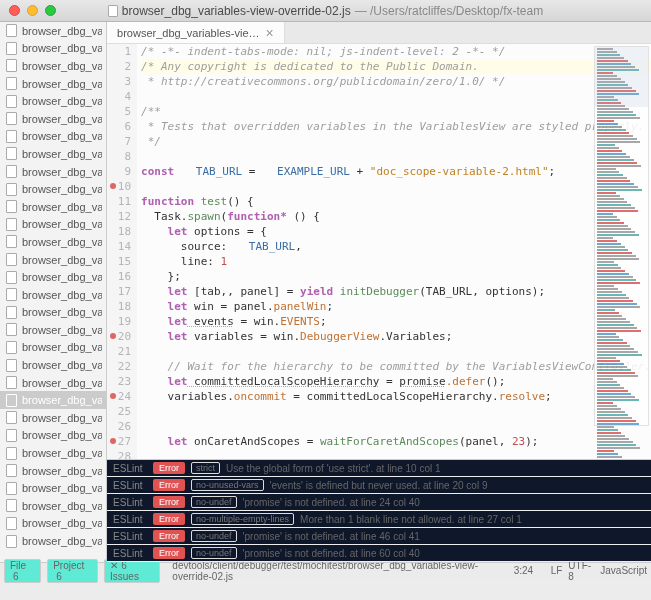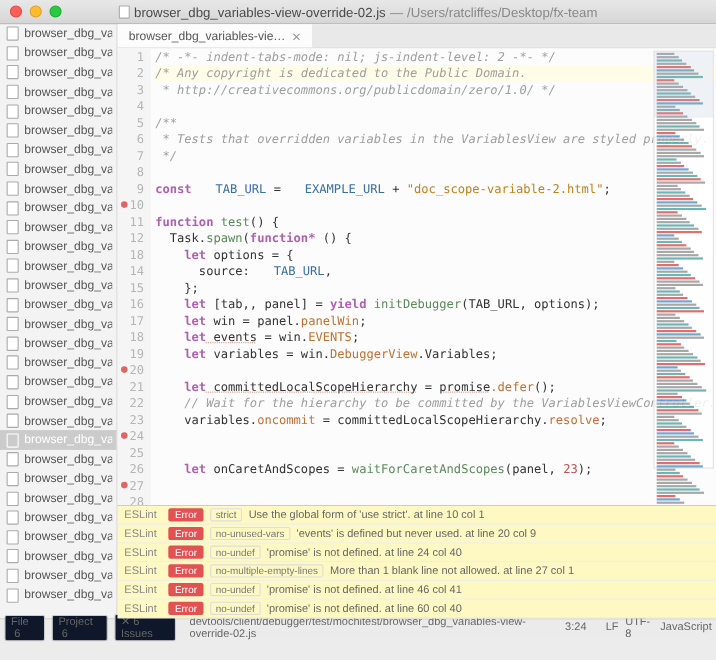--- a/index.html
+++ b/index.html
@@ -139,21 +139,21 @@
 .mm-c { background: #5aa; width: 50%; }
 .mm-b { background: #59c; width: 55%; }
 .mm-viewport {
   position: absolute; top: 0; left: 0; right: 0; height: 60px;
   background: rgba(150,170,200,0.18);
 }
 
 
 .lint {
   border-top: 1px solid #ccc;
-  background: #fef9c3;
+  background: #0f172a;
   font-size: 10px;
 }
 .lint-row {
   display: flex; align-items: center; gap: 6px;
   padding: 2px 6px;
   border-bottom: 1px solid #eee;
   white-space: nowrap;
 }
 .lint-tool { color: #888; width: 34px; }
 .lint-err {
@@ -170,21 +170,21 @@
 .status-top {
   height: 16px;
   border-top: 1px solid #ccc;
   background: #ebebeb;
   display: flex; align-items: center;
   font-size: 10px; color: #666;
   padding: 0 4px; gap: 6px;
 }
 .status-top .pill {
   border: 1px solid #ccc; border-radius: 2px;
-  padding: 0 5px; background: #0f172a;
+  padding: 0 5px; background: #5eead4;
 }
 </style>
 </head>
 <body>
 
 <div class="titlebar">
   <div class="traffic">
     <div class="tdot tred"></div>
     <div class="tdot tyel"></div>
     <div class="tdot tgrn"></div>
@@ -373,28 +373,29 @@
             <div class="line"><span class="c-comment">/**</span></div>
             <div class="line"><span class="c-comment"> * Tests that overridden variables in the VariablesView are styled properly.</span></div>
             <div class="line"><span class="c-comment"> */</span></div>
             <div class="line"></div>
             <div class="line"><span class="c-kw">const</span> <span class="c-const">TAB_URL</span> = <span class="c-const">EXAMPLE_URL</span> + <span class="c-str">"doc_scope-variable-2.html"</span>;</div>
             <div class="line"></div>
             <div class="line"><span class="c-kw">function</span><span class="c-fn"> test</span>() {</div>
             <div class="line">  Task.<span class="c-fn">spawn</span>(<span class="c-kw">function*</span> () {</div>
             <div class="line">    <span class="c-kw">let</span> options = {</div>
             <div class="line">      source: <span class="c-const">TAB_URL</span>,</div>
+            <div class="line">      line: <span class="c-num">1</span></div>
             <div class="line">    };</div>
             <div class="line">    <span class="c-kw">let</span> [tab,, panel] = <span class="c-kw">yield</span> <span class="c-fn">initDebugger</span>(TAB_URL, options);</div>
             <div class="line">    <span class="c-kw">let</span> win = panel.<span class="c-meth">panelWin</span>;</div>
             <div class="line">    <span class="c-kw">let</span><span class="underline-err"> events</span> = win.<span class="c-meth">EVENTS</span>;</div>
             <div class="line">    <span class="c-kw">let</span> variables = win.<span class="c-meth">DebuggerView</span>.Variables;</div>
             <div class="line"></div>
+            <div class="line">    <span class="c-comment">// Wait for the hierarchy to be committed by the VariablesViewController.</span></div>
             <div class="line">    <span class="c-kw">let</span><span class="underline-err"> committedLocalScopeHierarchy</span> = <span class="underline-err">promise</span><span class="c-meth">.defer</span>();</div>
-            <div class="line">    <span class="c-comment">// Wait for the hierarchy to be committed by the VariablesViewController.</span></div>
             <div class="line">    variables.<span class="c-meth">oncommit</span> = committedLocalScopeHierarchy.<span class="c-meth">resolve</span>;</div>
             <div class="line"></div>
             <div class="line"></div>
             <div class="line">    <span class="c-kw">let</span> onCaretAndScopes = <span class="c-fn">waitForCaretAndScopes</span>(panel, <span class="c-num">23</span>);</div>
           </div>
       </div>
 
       <div class="minimap">
         <div class="mm-viewport"></div>
         <div id="mm-lines">

